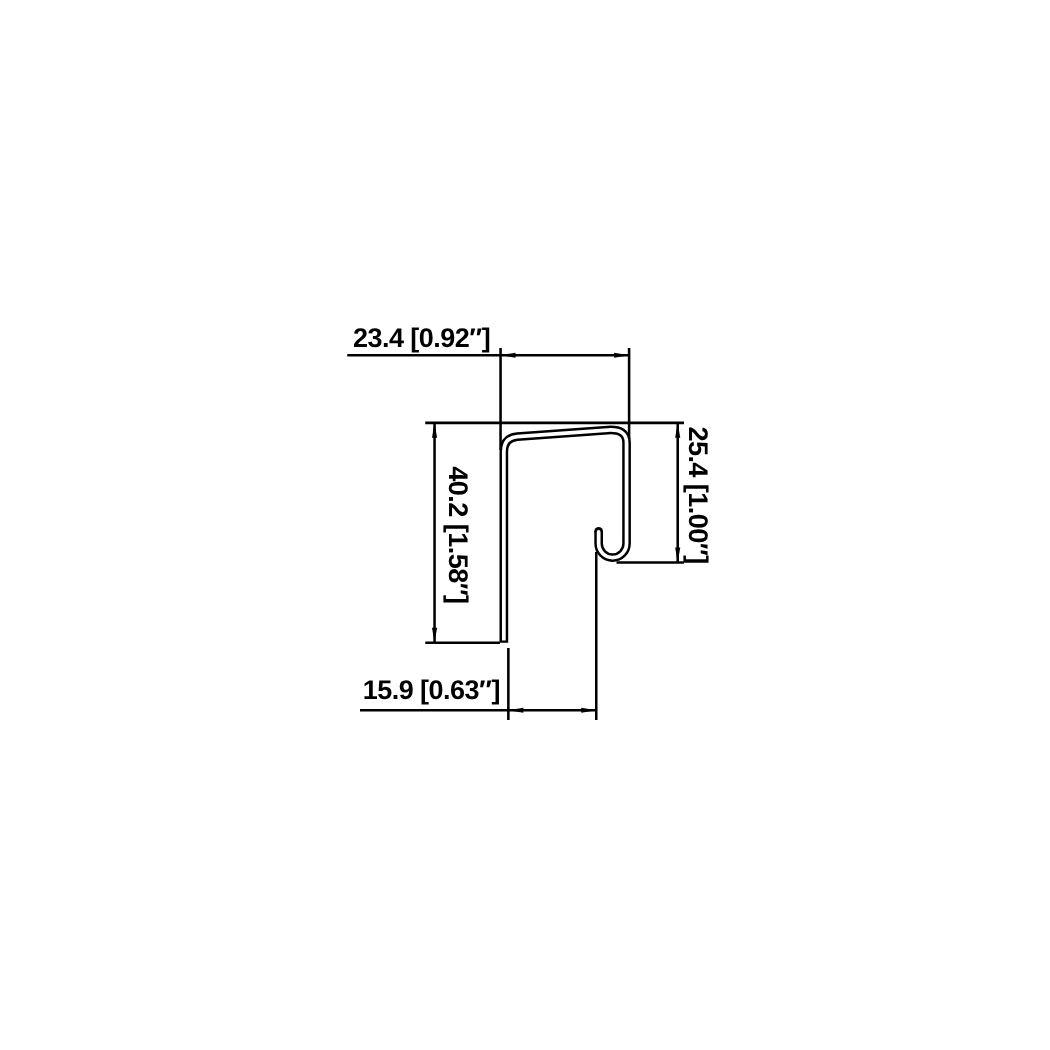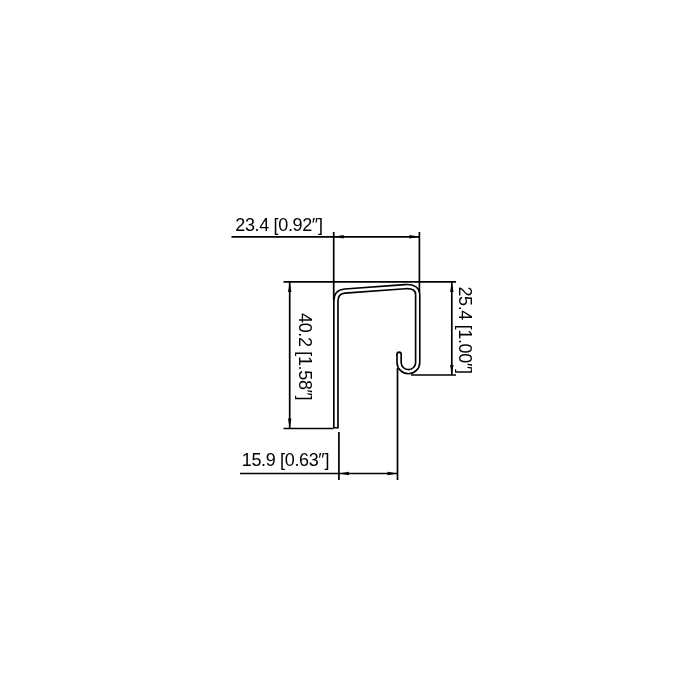--- a/index.html
+++ b/index.html
@@ -1,16 +1,16 @@
 <!DOCTYPE html>
 <html><head>
 <meta charset="utf-8">
 <style>
   html,body{margin:0;padding:0;background:#fff;}
-  .page{width:700px;height:612px;position:relative;overflow:hidden;background:#fff;}
+  .page{width:700px;height:612px;position:relative;overflow:hidden;background:#fff;font-weight:bold;}
   text{font-family:"Liberation Sans",sans-serif;fill:#000;}
 </style>
 </head>
 <body>
 <div class="page">
 <svg width="700" height="700" viewBox="0 0 700 700">
 
   <g>
     <path d="M 335.9 428.5 V 301 Q 335.9 291.8 344.9 291.1 L 405 286.7 Q 417.7 285.8 417.7 295 L 417.7 362.4 A 9.3 9.3 0 0 1 399.1 362.4 L 399.1 354.2" fill="none" stroke="#000" stroke-width="5.8" stroke-linecap="butt"></path>
     <circle cx="399.1" cy="354.2" r="2.9" fill="#000"></circle>

